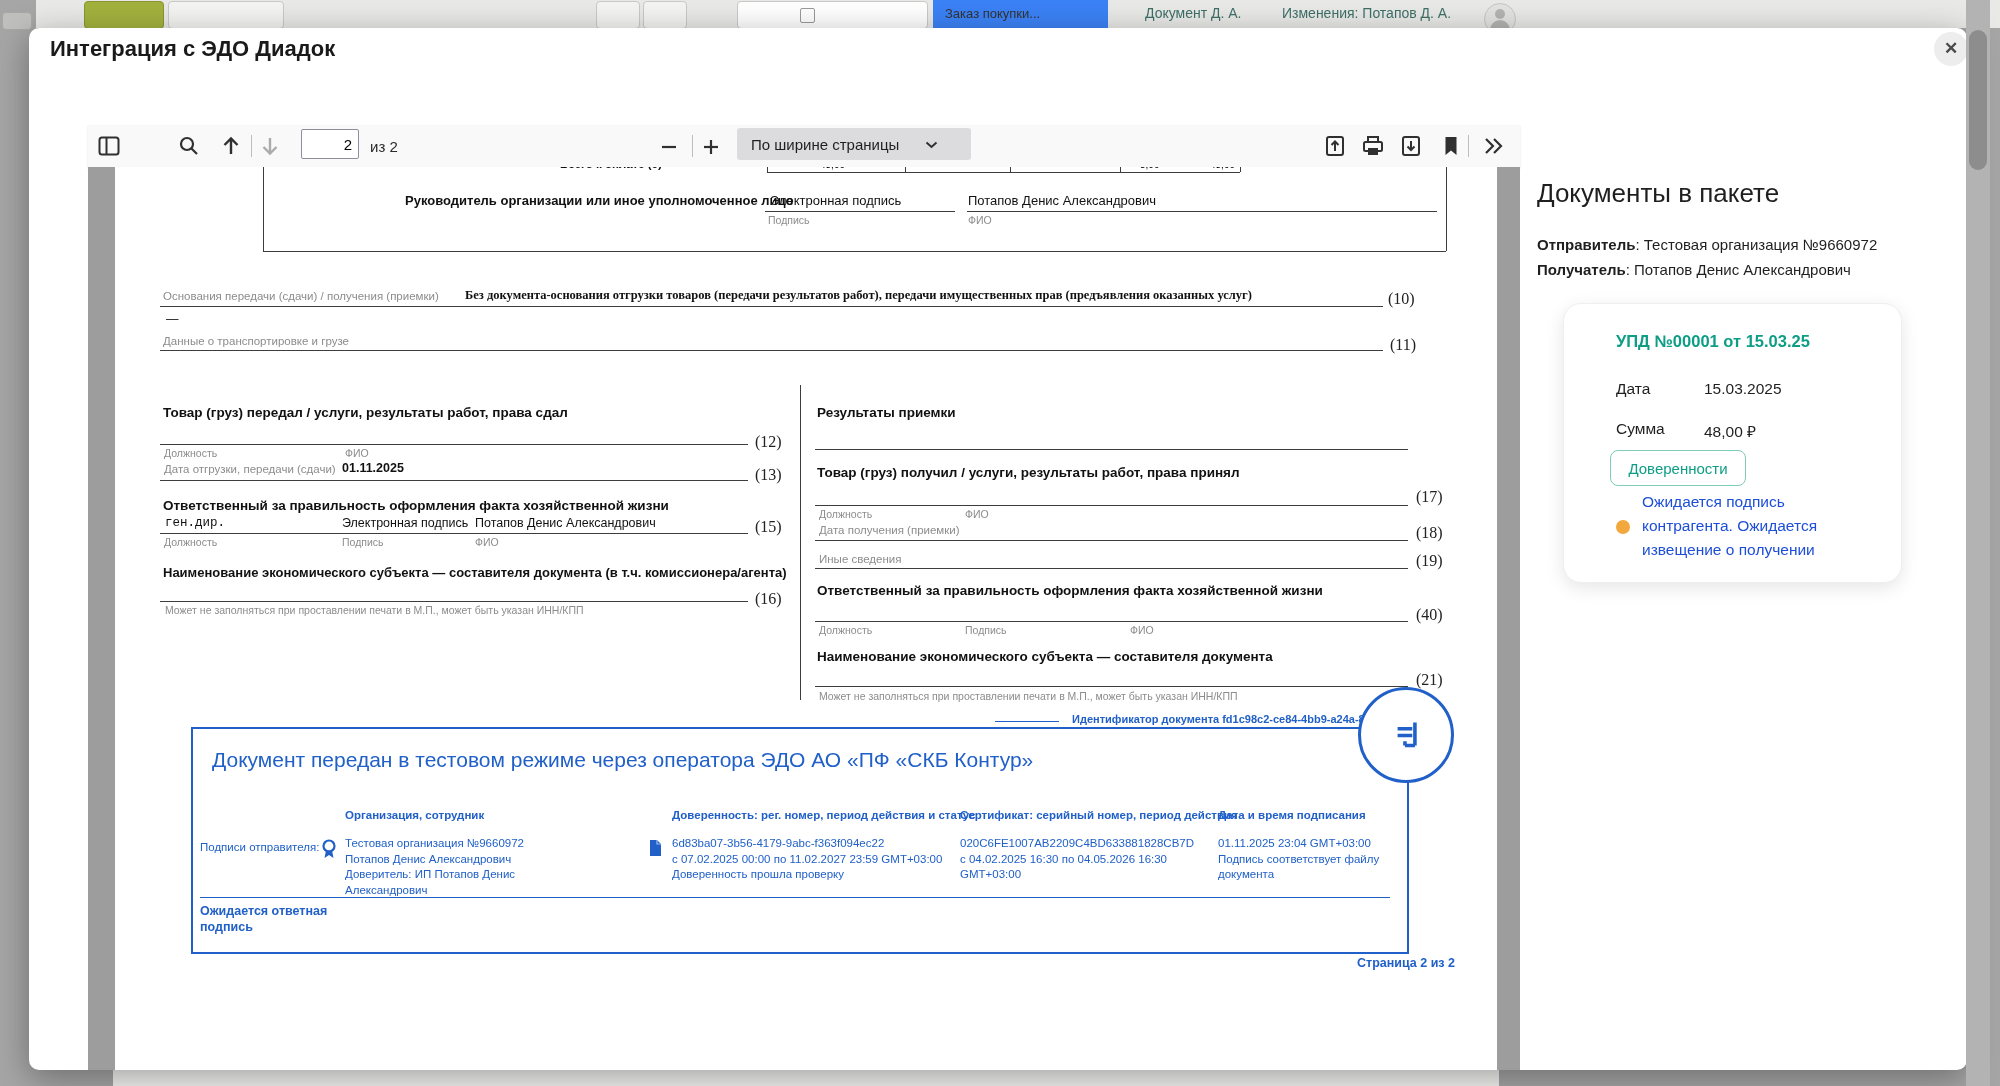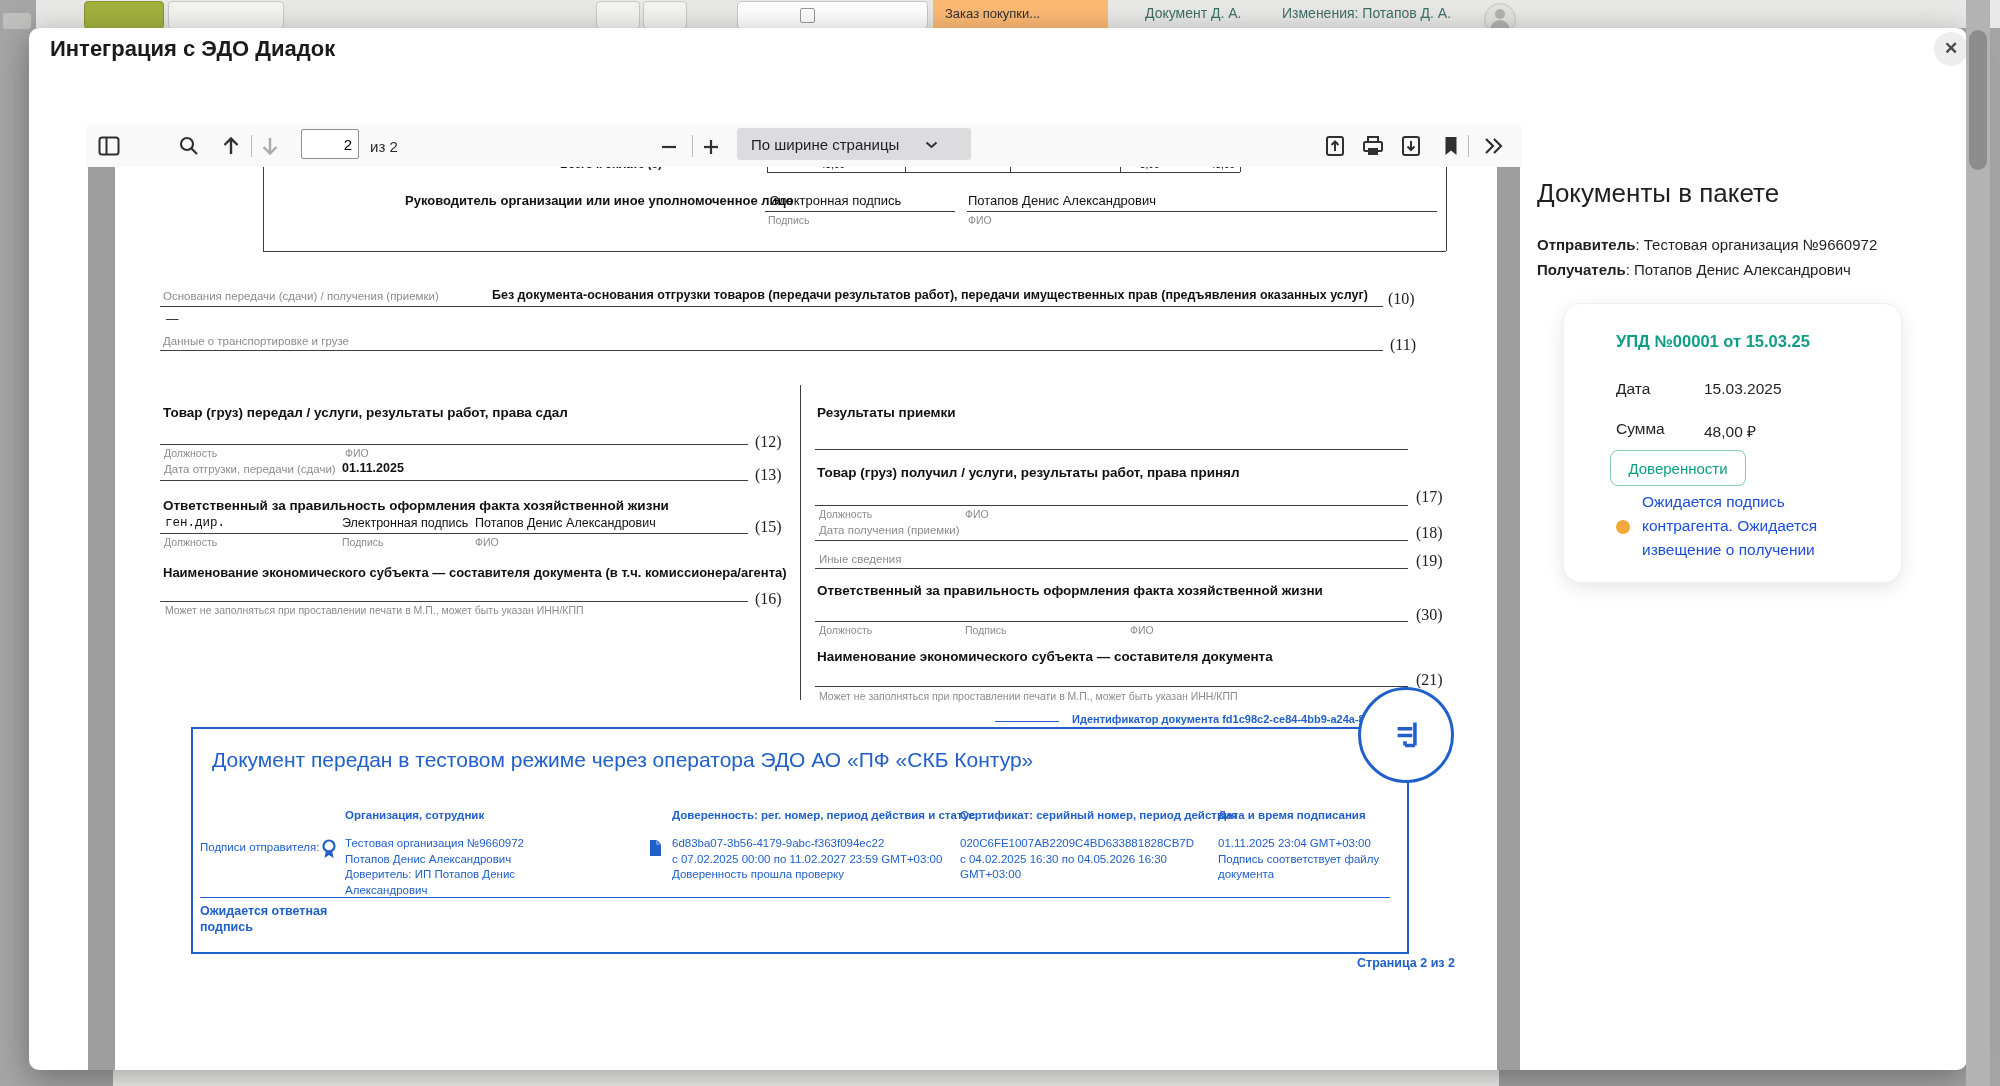--- a/index.html
+++ b/index.html
@@ -4,21 +4,21 @@
 <style>
   html,body{margin:0;padding:0;}
   body{font-family:"Liberation Sans",sans-serif;background:#a6a6a6;}
   .page{position:relative;width:2000px;height:1086px;overflow:hidden;background:#a6a6a6;}
   .abs{position:absolute;}
   .nw{white-space:nowrap;}
   
   .appbar{left:36px;top:0;width:1964px;height:28px;background:#e9e9e7;}
   .appbtn{border:1px solid #c9c9c7;background:#f4f4f2;border-radius:4px;}
   .appbtn-green{background:#a3b23d;border:1px solid #8a962f;border-radius:4px;}
-  .apptab{background:#fdba74;color:#333;font-size:13px;line-height:28px;padding-left:12px;}
+  .apptab{background:#3b82f6;color:#333;font-size:13px;line-height:28px;padding-left:12px;}
   .applink{color:#3e7068;font-size:14px;}
   
   .modal{left:29px;top:28px;width:1938px;height:1042px;background:#fff;border-radius:10px;box-shadow:0 8px 34px rgba(0,0,0,.35);}
   .mtitle{left:50px;top:36px;font-size:22px;font-weight:700;color:#1a1a1a;}
   .closebtn{left:1934px;top:32px;width:34px;height:34px;border-radius:50%;background:#ededed;color:#4a4a4a;font-size:17px;font-weight:700;text-align:center;line-height:34px;cursor:pointer;}
   
   .toolbar{left:88px;top:125px;width:1432px;height:42px;background:#f9f9fa;border-bottom:1px solid #c9c9c9;box-shadow:0 1px 2px rgba(0,0,0,.12);}
   .tbtn{display:flex;align-items:center;justify-content:center;}
   .tsep{width:1px;height:22px;background:#bdbdbd;}
   .pageinput{left:301px;top:129px;width:50px;height:28px;border:1px solid #8f8f9c;border-radius:2px;font-size:15px;text-align:right;padding:0 6px 0 0;font-family:"Liberation Sans",sans-serif;}
@@ -187,21 +187,21 @@
   <div class="abs ln" style="left:263px;top:251px;width:1183px;"></div>
   <div class="abs bh nw" style="left:405px;top:193px;width:355px;text-align:right;font-size:13px;">Руководитель организации или иное уполномоченное лицо</div>
   <div class="abs val nw" style="left:770px;top:193px;font-size:13px;">Электронная подпись</div>
   <div class="abs val nw" style="left:968px;top:193px;font-size:13px;">Потапов Денис Александрович</div>
   <div class="abs ln" style="left:765px;top:211px;width:190px;"></div>
   <div class="abs ln" style="left:967px;top:211px;width:470px;"></div>
   <div class="abs gl nw" style="left:768px;top:214px;">Подпись</div>
   <div class="abs gl nw" style="left:968px;top:214px;">ФИО</div>
 
   <div class="abs g2 nw" style="left:163px;top:290px;">Основания передачи (сдачи) / получения (приемки)</div>
-  <div class="abs valb nw" style="left:492px;top:288px;">Без документа-основания отгрузки товаров (передачи результатов работ), передачи имущественных прав (предъявления оказанных услуг)</div>
+  <div class="abs valb nw" style="left:465px;top:288px;font-family:Liberation Serif, serif;">Без документа-основания отгрузки товаров (передачи результатов работ), передачи имущественных прав (предъявления оказанных услуг)</div>
   <div class="abs ln" style="left:160px;top:306px;width:1223px;"></div>
   <div class="abs num nw" style="left:1388px;top:290px;">(10)</div>
   <div class="abs val nw" style="left:166px;top:312px;">—</div>
 
   <div class="abs g2 nw" style="left:163px;top:335px;">Данные о транспортировке и грузе</div>
   <div class="abs ln" style="left:160px;top:350px;width:1223px;"></div>
   <div class="abs num nw" style="left:1390px;top:336px;">(11)</div>
 
   <div class="abs bh nw" style="left:163px;top:405px;">Товар (груз) передал / услуги, результаты работ, права сдал</div>
   <div class="abs ln" style="left:160px;top:444px;width:588px;"></div>
@@ -236,21 +236,21 @@
   <div class="abs gl nw" style="left:819px;top:508px;">Должность</div>
   <div class="abs gl nw" style="left:965px;top:508px;">ФИО</div>
   <div class="abs g2 nw" style="left:819px;top:524px;">Дата получения (приемки)</div>
   <div class="abs ln" style="left:815px;top:540px;width:593px;"></div>
   <div class="abs num nw" style="left:1416px;top:524px;">(18)</div>
   <div class="abs g2 nw" style="left:819px;top:553px;">Иные сведения</div>
   <div class="abs ln" style="left:815px;top:568px;width:593px;"></div>
   <div class="abs num nw" style="left:1416px;top:552px;">(19)</div>
   <div class="abs bh" style="left:817px;top:583px;width:590px;">Ответственный за правильность оформления факта хозяйственной жизни</div>
   <div class="abs ln" style="left:815px;top:621px;width:593px;"></div>
-  <div class="abs num nw" style="left:1416px;top:606px;">(30)</div>
+  <div class="abs num nw" style="left:1416px;top:606px;">(40)</div>
   <div class="abs gl nw" style="left:819px;top:624px;">Должность</div>
   <div class="abs gl nw" style="left:965px;top:624px;">Подпись</div>
   <div class="abs gl nw" style="left:1130px;top:624px;">ФИО</div>
   <div class="abs bh nw" style="left:817px;top:649px;">Наименование экономического субъекта — составителя документа</div>
   <div class="abs ln" style="left:815px;top:686px;width:593px;"></div>
   <div class="abs num nw" style="left:1416px;top:671px;">(21)</div>
   <div class="abs gl nw" style="left:819px;top:690px;">Может не заполняться при проставлении печати в М.П., может быть указан ИНН/КПП</div>
 
   <div class="abs" style="left:995px;top:721px;width:64px;height:0;border-bottom:1.5px solid var(--blue);"></div>
   <div class="abs ident nw" style="left:1068px;top:713px;background:#fff;padding:0 4px;">Идентификатор документа fd1c98c2-ce84-4bb9-a24a-823cd42faf41</div>

